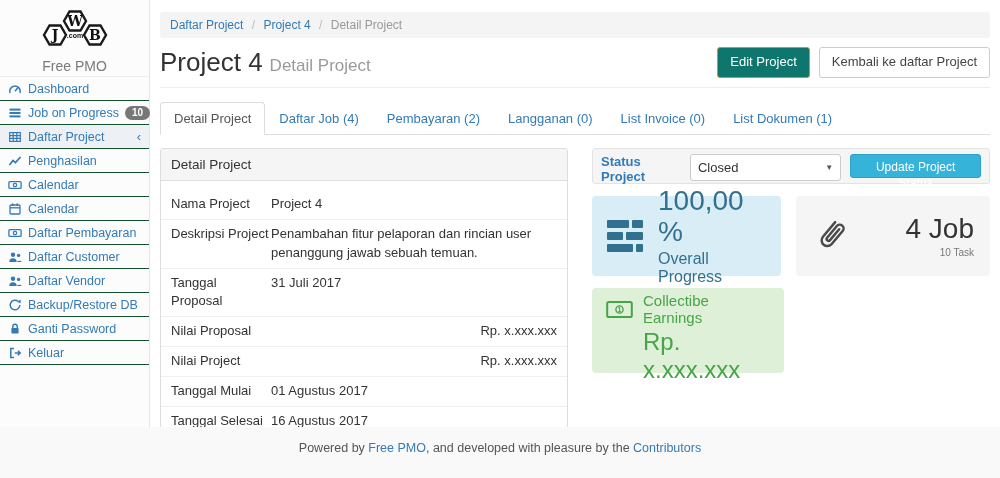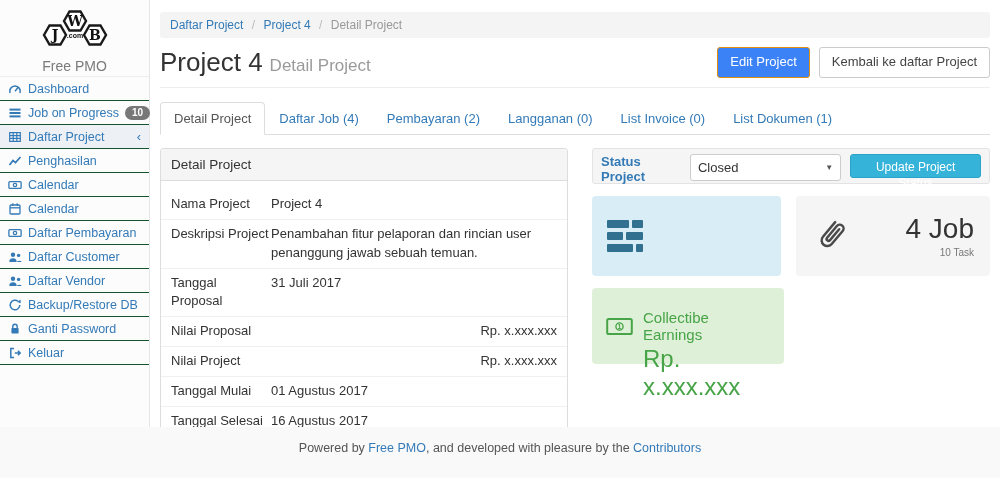--- a/index.html
+++ b/index.html
@@ -21,21 +21,21 @@
   
   .main{position:absolute;left:151px;top:0;right:0;height:427px;background:#fff;padding:0 10px 0 9px;box-sizing:border-box;}
   .breadcrumb{margin-top:12px;background:#f4f4f4;border-radius:3px;padding:6px 10px;font-size:12px;color:#999;}
   .breadcrumb a{color:#337ab7;text-decoration:none;cursor:pointer;}
   .crumb-sep{margin:0 5px;color:#bbb;}
   .page-header{display:flex;justify-content:space-between;align-items:center;margin-top:9px;padding-bottom:9px;border-bottom:1px solid #eee;}
   .title{font-size:26px;color:#333;}
   .subtitle{font-size:17px;color:#9a9a9a;margin-left:7px;}
   .actions{display:flex;gap:9px;}
   .btn{font-size:13px;padding:6px 12px;border-radius:3px;border:1px solid transparent;cursor:pointer;font-family:inherit;line-height:1.3;}
-  .btn-warning{background:#3b82f6;border-color:#e08e0b;color:#fff;}
+  .btn-warning{background:#0f766e;border-color:#e08e0b;color:#fff;}
   .btn-default{background:#fff;border-color:#ccc;color:#444;}
 
   .tabs{display:flex;border-bottom:1px solid #ddd;margin-top:14px;}
   .tab{padding:8px 13px;font-size:13px;color:#337ab7;border:1px solid transparent;margin-bottom:-1px;cursor:pointer;}
   .tab.active{background:#fff;color:#555;border-color:#ddd #ddd #fff;border-radius:4px 4px 0 0;cursor:default;}
 
   .content{display:flex;gap:24px;margin-top:13px;}
 
   
   .detail-panel{width:406px;flex:none;border:1px solid #ddd;border-radius:3px;align-self:flex-start;background:#fff;}
@@ -60,21 +60,21 @@
   .card{border-radius:4px;height:80px;box-sizing:border-box;}
   .card-progress{flex:1;min-width:0;background:#d9edf7;color:#31708f;display:flex;align-items:center;padding:0 13px;gap:13px;}
   .big-icon{flex:none;display:inline-flex;}
   .progress-text{display:flex;flex-direction:column;align-items:center;flex:1;}
   .progress-value{font-size:28px;line-height:1.1;}
   .progress-label{font-size:16px;margin-top:2px;}
   .card-job{flex:1;min-width:0;background:#f5f5f5;color:#333;display:flex;align-items:center;padding:0 16px;justify-content:center;}
   .job-text{margin-left:auto;text-align:right;}
   .job-value{font-size:28px;line-height:1.1;}
   .job-sub{font-size:10px;color:#777;margin-top:3px;}
-  .card-earnings{margin-top:12px;width:calc(50% - 7.5px);height:76px;background:#dff0d8;color:#47a447;padding:21px 14px;box-sizing:border-box;}
+  .card-earnings{margin-top:12px;width:calc(50% - 7.5px);height:85px;background:#dff0d8;color:#47a447;padding:4px 14px;box-sizing:border-box;}
   .earn-top{display:flex;align-items:center;gap:10px;font-size:15px;}
   .earn-value{font-size:24px;margin-top:2px;padding-left:37px;line-height:1.15;}
 
   
   .footer{position:absolute;left:0;right:0;bottom:0;height:51px;background:#f9f9f9;text-align:center;font-size:12.5px;color:#555;padding-top:14px;box-sizing:border-box;}
   .footer a{color:#337ab7;text-decoration:none;cursor:pointer;}
 </style>
 </head>
 <body>
 
@@ -333,20 +333,24 @@
             <span class="big-icon">
               <svg width="40" height="34" viewBox="0 0 40 34" fill="#31708f">
                 <rect x="2" y="1" width="22" height="8" rx="1"></rect>
                   <rect x="27" y="1" width="11" height="8" rx="1"></rect>
                 <rect x="2" y="13" width="16" height="8" rx="1"></rect>
                   <rect x="21" y="13" width="17" height="8" rx="1"></rect>
                 <rect x="2" y="25" width="26" height="8" rx="1"></rect>
                   <rect x="31" y="25" width="7" height="8" rx="1"></rect>
               </svg>
             </span>
+            <span class="progress-text">
+              <span class="progress-value">100,00 %</span>
+              <span class="progress-label">Overall Progress</span>
+            </span>
           </div>
 
           <div class="card card-job">
             <span class="big-icon">
               <svg width="38" height="44" viewBox="0 0 40 46">
                 <g transform="rotate(40 20 23)">
                   <path d="M14 9 v20 a6 6 0 0 0 12 0 V11 a4 4 0 0 0 -8 0 v16 a2 2 0 0 0 4 0 V12" fill="none" stroke="#4a4a4a" stroke-width="2.6" stroke-linecap="round"></path>
                 </g>
               </svg>
             </span>

